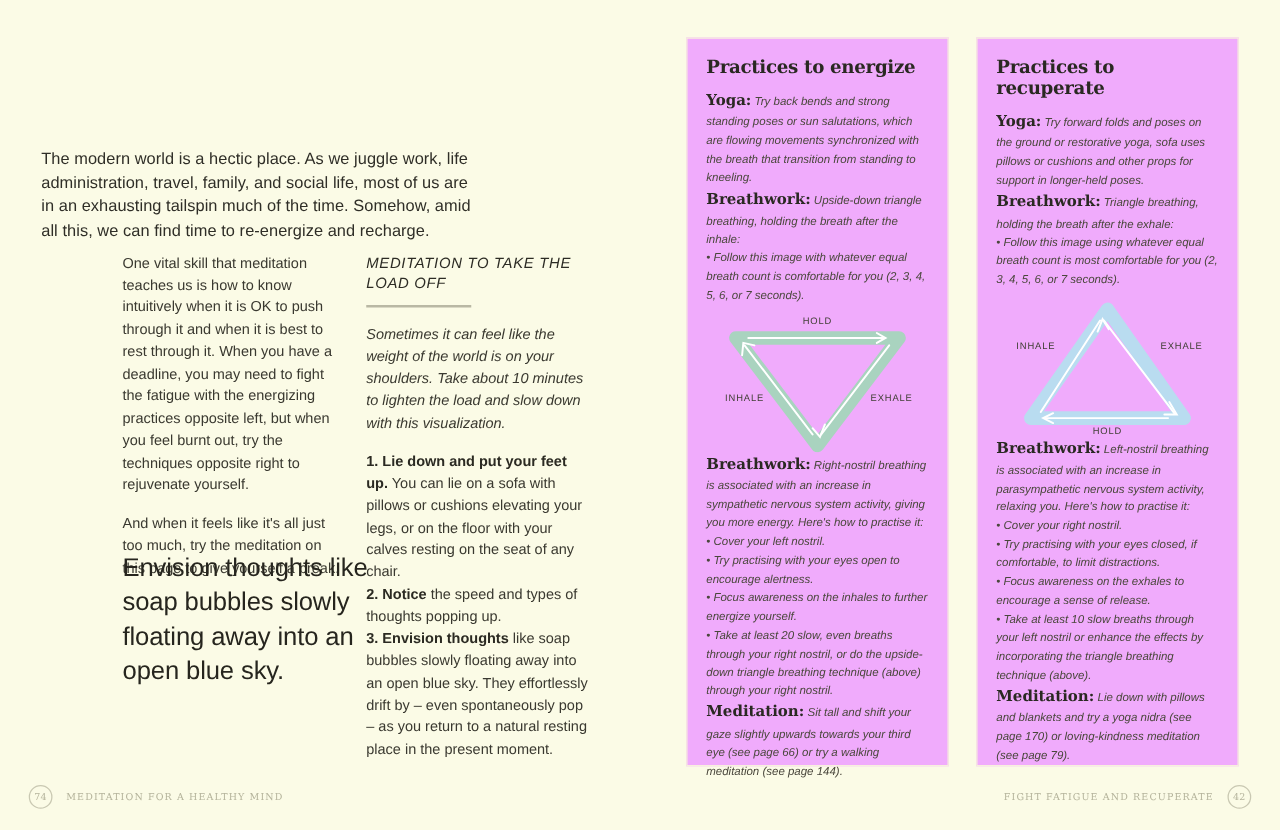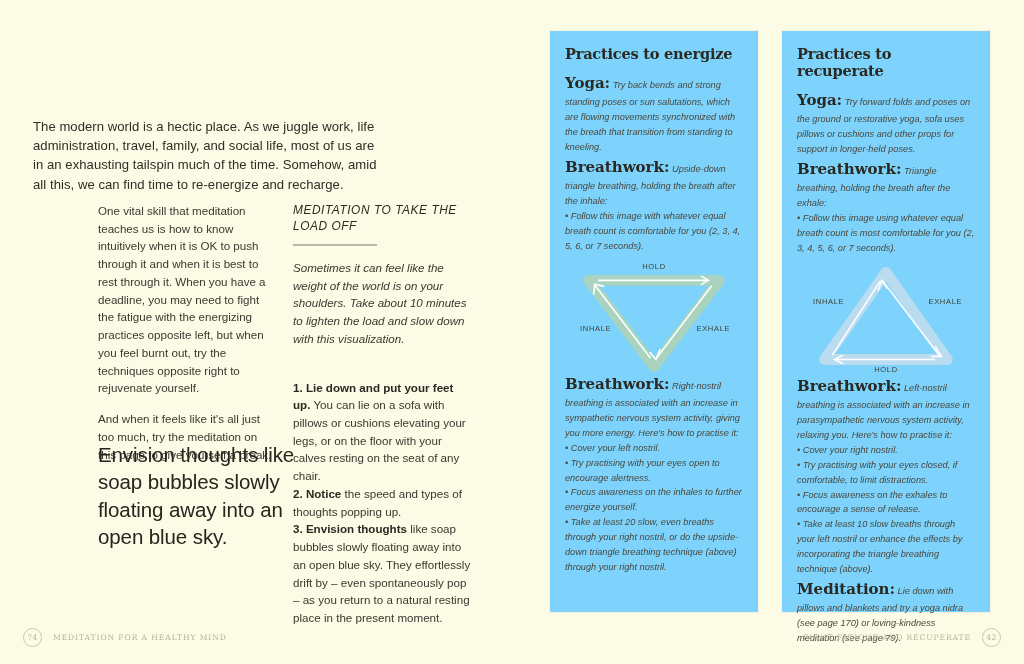--- a/index.html
+++ b/index.html
@@ -95,34 +95,34 @@
     background: #b9b8a4;
     margin: 9px 0 13px 0;
   }
   .col-b .lede {
     font-style: italic;
     font-size: 11.6px;
     line-height: 1.53;
     color: #3a3930;
   }
   .col-b .steps {
-    margin-top: 31px;
+    margin-top: 13px;
     font-size: 11.6px;
     line-height: 1.53;
     color: #3a3930;
   }
   .col-b .steps b { font-weight: 700; color: #2b2a22; }
 
   
   .panel {
     position: absolute;
     top: 30px;
     width: 210px;
     height: 583px;
-    background: #7dd3fc;
+    background: #f0abfc;
     border: 1px solid #f7f0dd;
     padding: 14px 15px 0 15px;
   }
   .panel.energize { left: 549px; }
   .panel.recuperate { left: 781px; }
 
   .panel h2 {
     font-family: "DejaVu Serif", "Liberation Serif", serif;
     font-weight: 700;
     font-size: 14.6px;
@@ -134,21 +134,21 @@
   .panel .body {
     font-size: 9.2px;
     line-height: 1.62;
     font-style: italic;
     color: #4a473c;
   }
   .panel .body b {
     font-family: "DejaVu Serif", "Liberation Serif", serif;
     font-style: normal;
     font-weight: 700;
-    font-size: 15px;
+    font-size: 12px;
     color: #2a2922;
   }
   .panel .body p { margin: 0; }
   .diagram-wrap { display: flex; justify-content: center; }
 
   .panel .body.lower { }
 
   
   .footer {
     position: absolute;
@@ -237,20 +237,21 @@
         <text class="diag-label" x="31" y="77" text-anchor="middle">INHALE</text>
         <text class="diag-label" x="150" y="77" text-anchor="middle">EXHALE</text>
       </svg>
     </div>
     <div class="body lower" id="energize-lower">
         <p><b>Breathwork:</b><span> Right-nostril breathing is associated with an increase in sympathetic nervous system activity, giving you more energy. Here's how to practise it:</span></p>
         <p>• Cover your left nostril.</p>
         <p>• Try practising with your eyes open to encourage alertness.</p>
         <p>• Focus awareness on the inhales to further energize yourself.</p>
         <p>• Take at least 20 slow, even breaths through your right nostril, or do the upside-down triangle breathing technique (above) through your right nostril.</p>
+        <p><b>Meditation:</b><span> Sit tall and shift your gaze slightly upwards towards your third eye (see page 66) or try a walking meditation (see page 144).</span></p>
       </div>
   </div>
 
   <div class="panel recuperate">
     <h2>Practices to recuperate</h2>
     <div class="body" id="recuperate-upper">
         <p><b>Yoga:</b><span> Try forward folds and poses on the ground or restorative yoga, sofa uses pillows or cushions and other props for support in longer-held poses.</span></p>
         <p><b>Breathwork:</b><span> Triangle breathing, holding the breath after the exhale:</span></p>
         <p>• Follow this image using whatever equal breath count is most comfortable for you (2, 3, 4, 5, 6, or 7 seconds).</p>
       </div>

